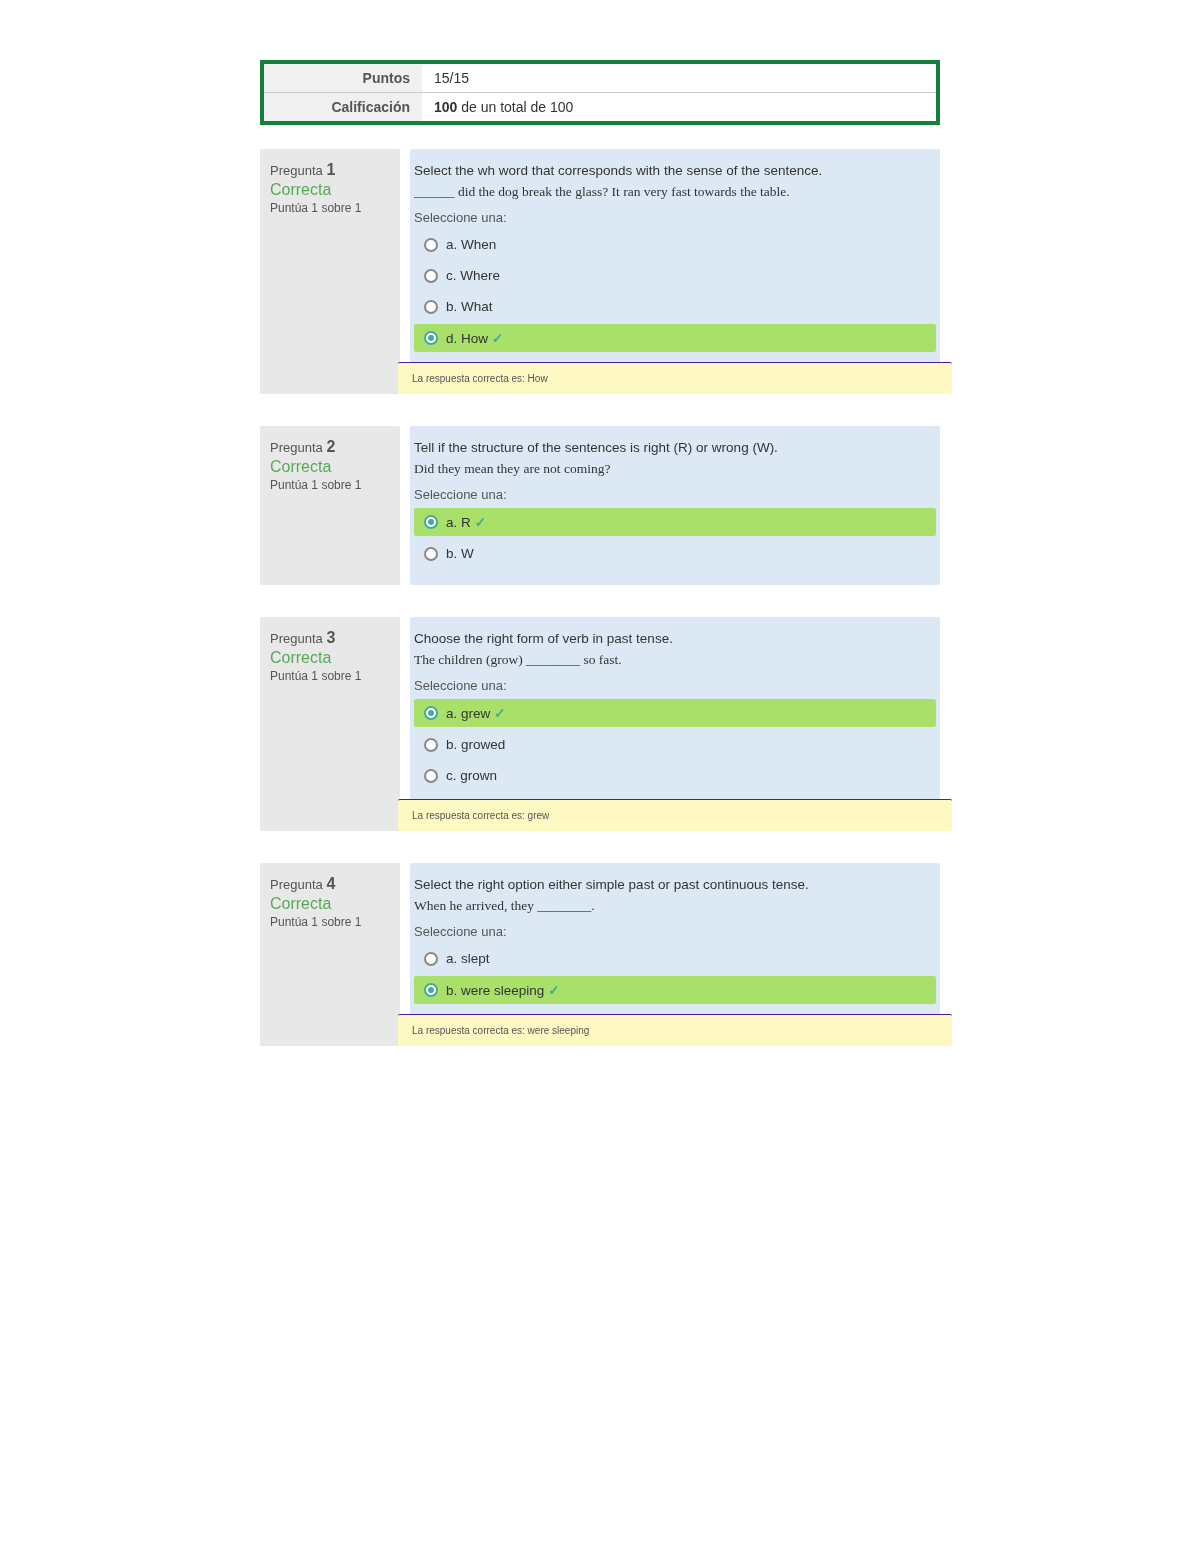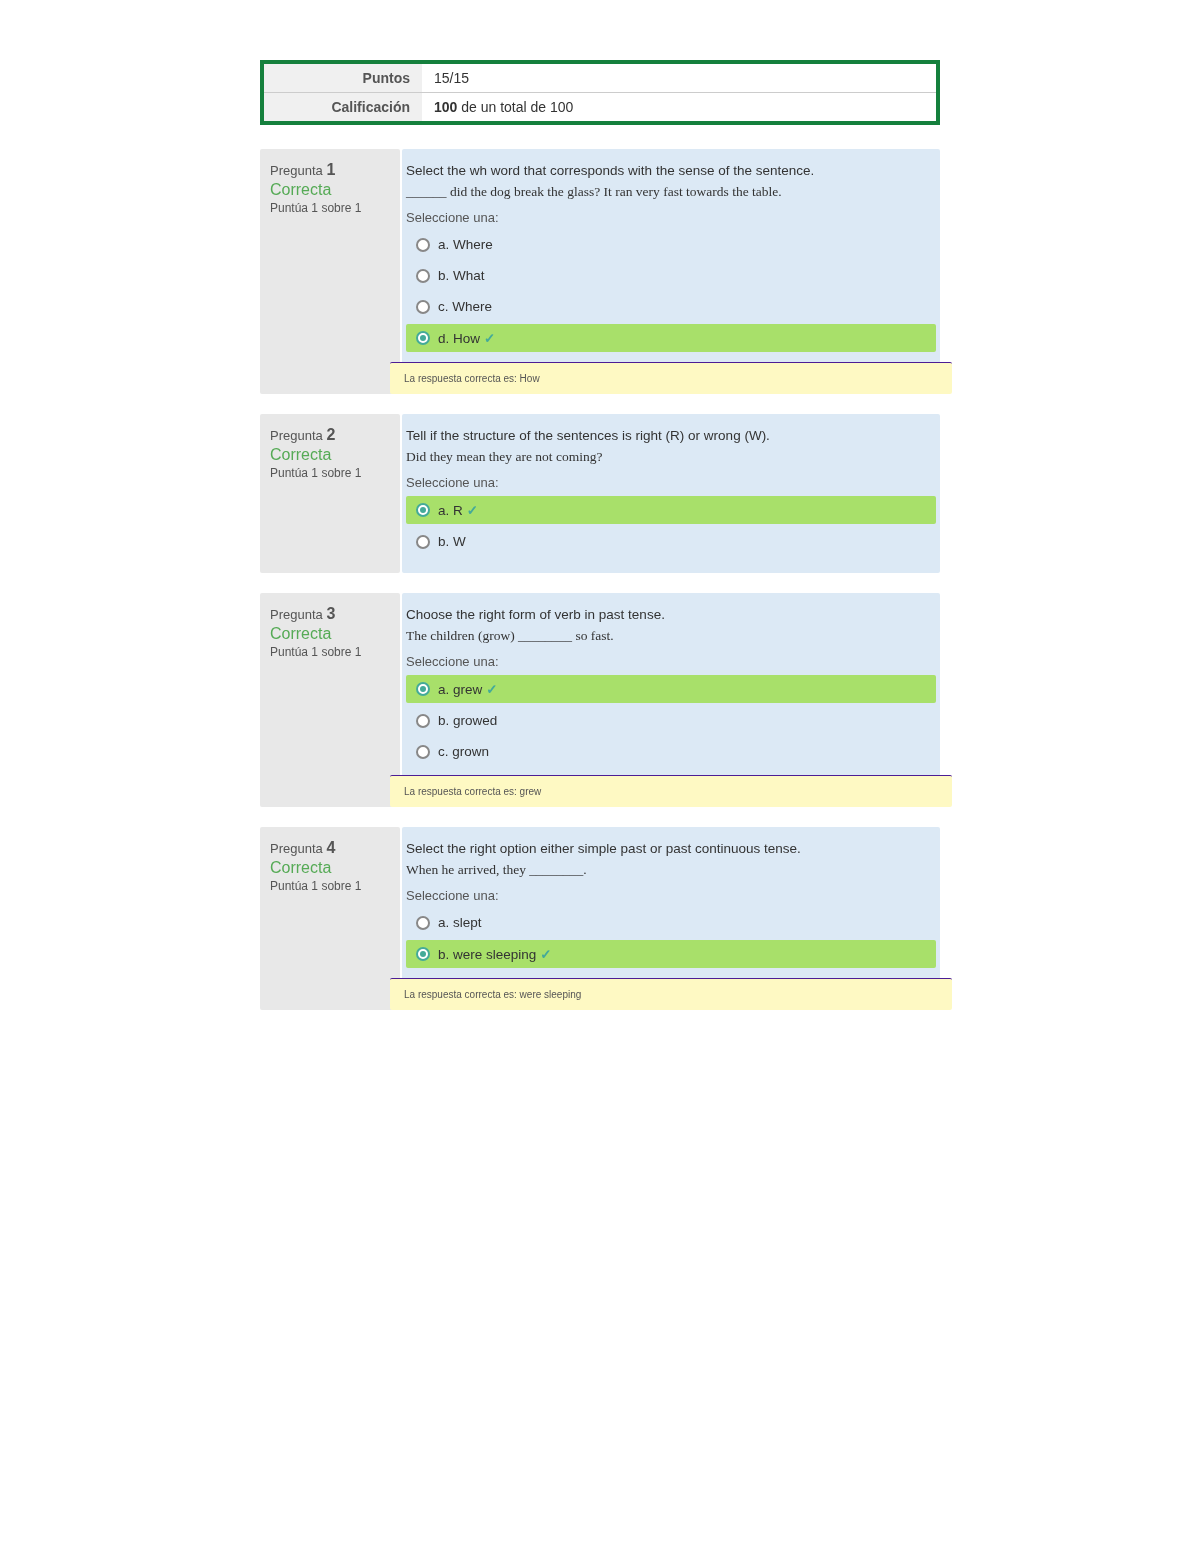--- a/index.html
+++ b/index.html
@@ -38,22 +38,23 @@
     .score-table td:last-child {
       background: #fff;
     }
     .score-bold {
       font-weight: bold;
     }
 
     
     .question-block {
       display: flex;
-      margin-bottom: 20px;
+      margin-bottom: 32px;
       border: none;
+      gap: 8px;
     }
     .question-sidebar {
       width: 140px;
       min-width: 140px;
       padding: 12px 10px;
       background: #e8e8e8;
       border-radius: 2px;
       margin-right: 2px;
     }
     .question-sidebar .q-status {
@@ -174,31 +175,31 @@
     </div>
     <div class="q-status">Correcta</div>
     <div class="q-points">Puntúa 1 sobre 1</div>
   </div>
         <div class="question-content">
           <div class="question-text">Select the wh word that corresponds with the sense of the sentence.</div>
           <div class="question-text2">______ did the dog break the glass? It ran very fast towards the table.</div>
           <div class="select-label">Seleccione una:</div>
       <div class="option-row neutral">
         <span class="option-radio"></span>
-        <span>a. Where</span>
+        <span>a. When</span>
+      </div>
+
+      <div class="option-row neutral">
+        <span class="option-radio"></span>
+        <span>c. Where</span>
       </div>
 
       <div class="option-row neutral">
         <span class="option-radio"></span>
         <span>b. What</span>
-      </div>
-
-      <div class="option-row neutral">
-        <span class="option-radio"></span>
-        <span>c. Where</span>
       </div>
 
       <div class="option-row correct-answer">
         <span class="option-radio selected"></span>
         <span>d. How</span> 
             <span class="check-mark">✓</span>
       </div>
     <div class="answer-feedback">La respuesta correcta es: How</div>
         </div>
       </div>

